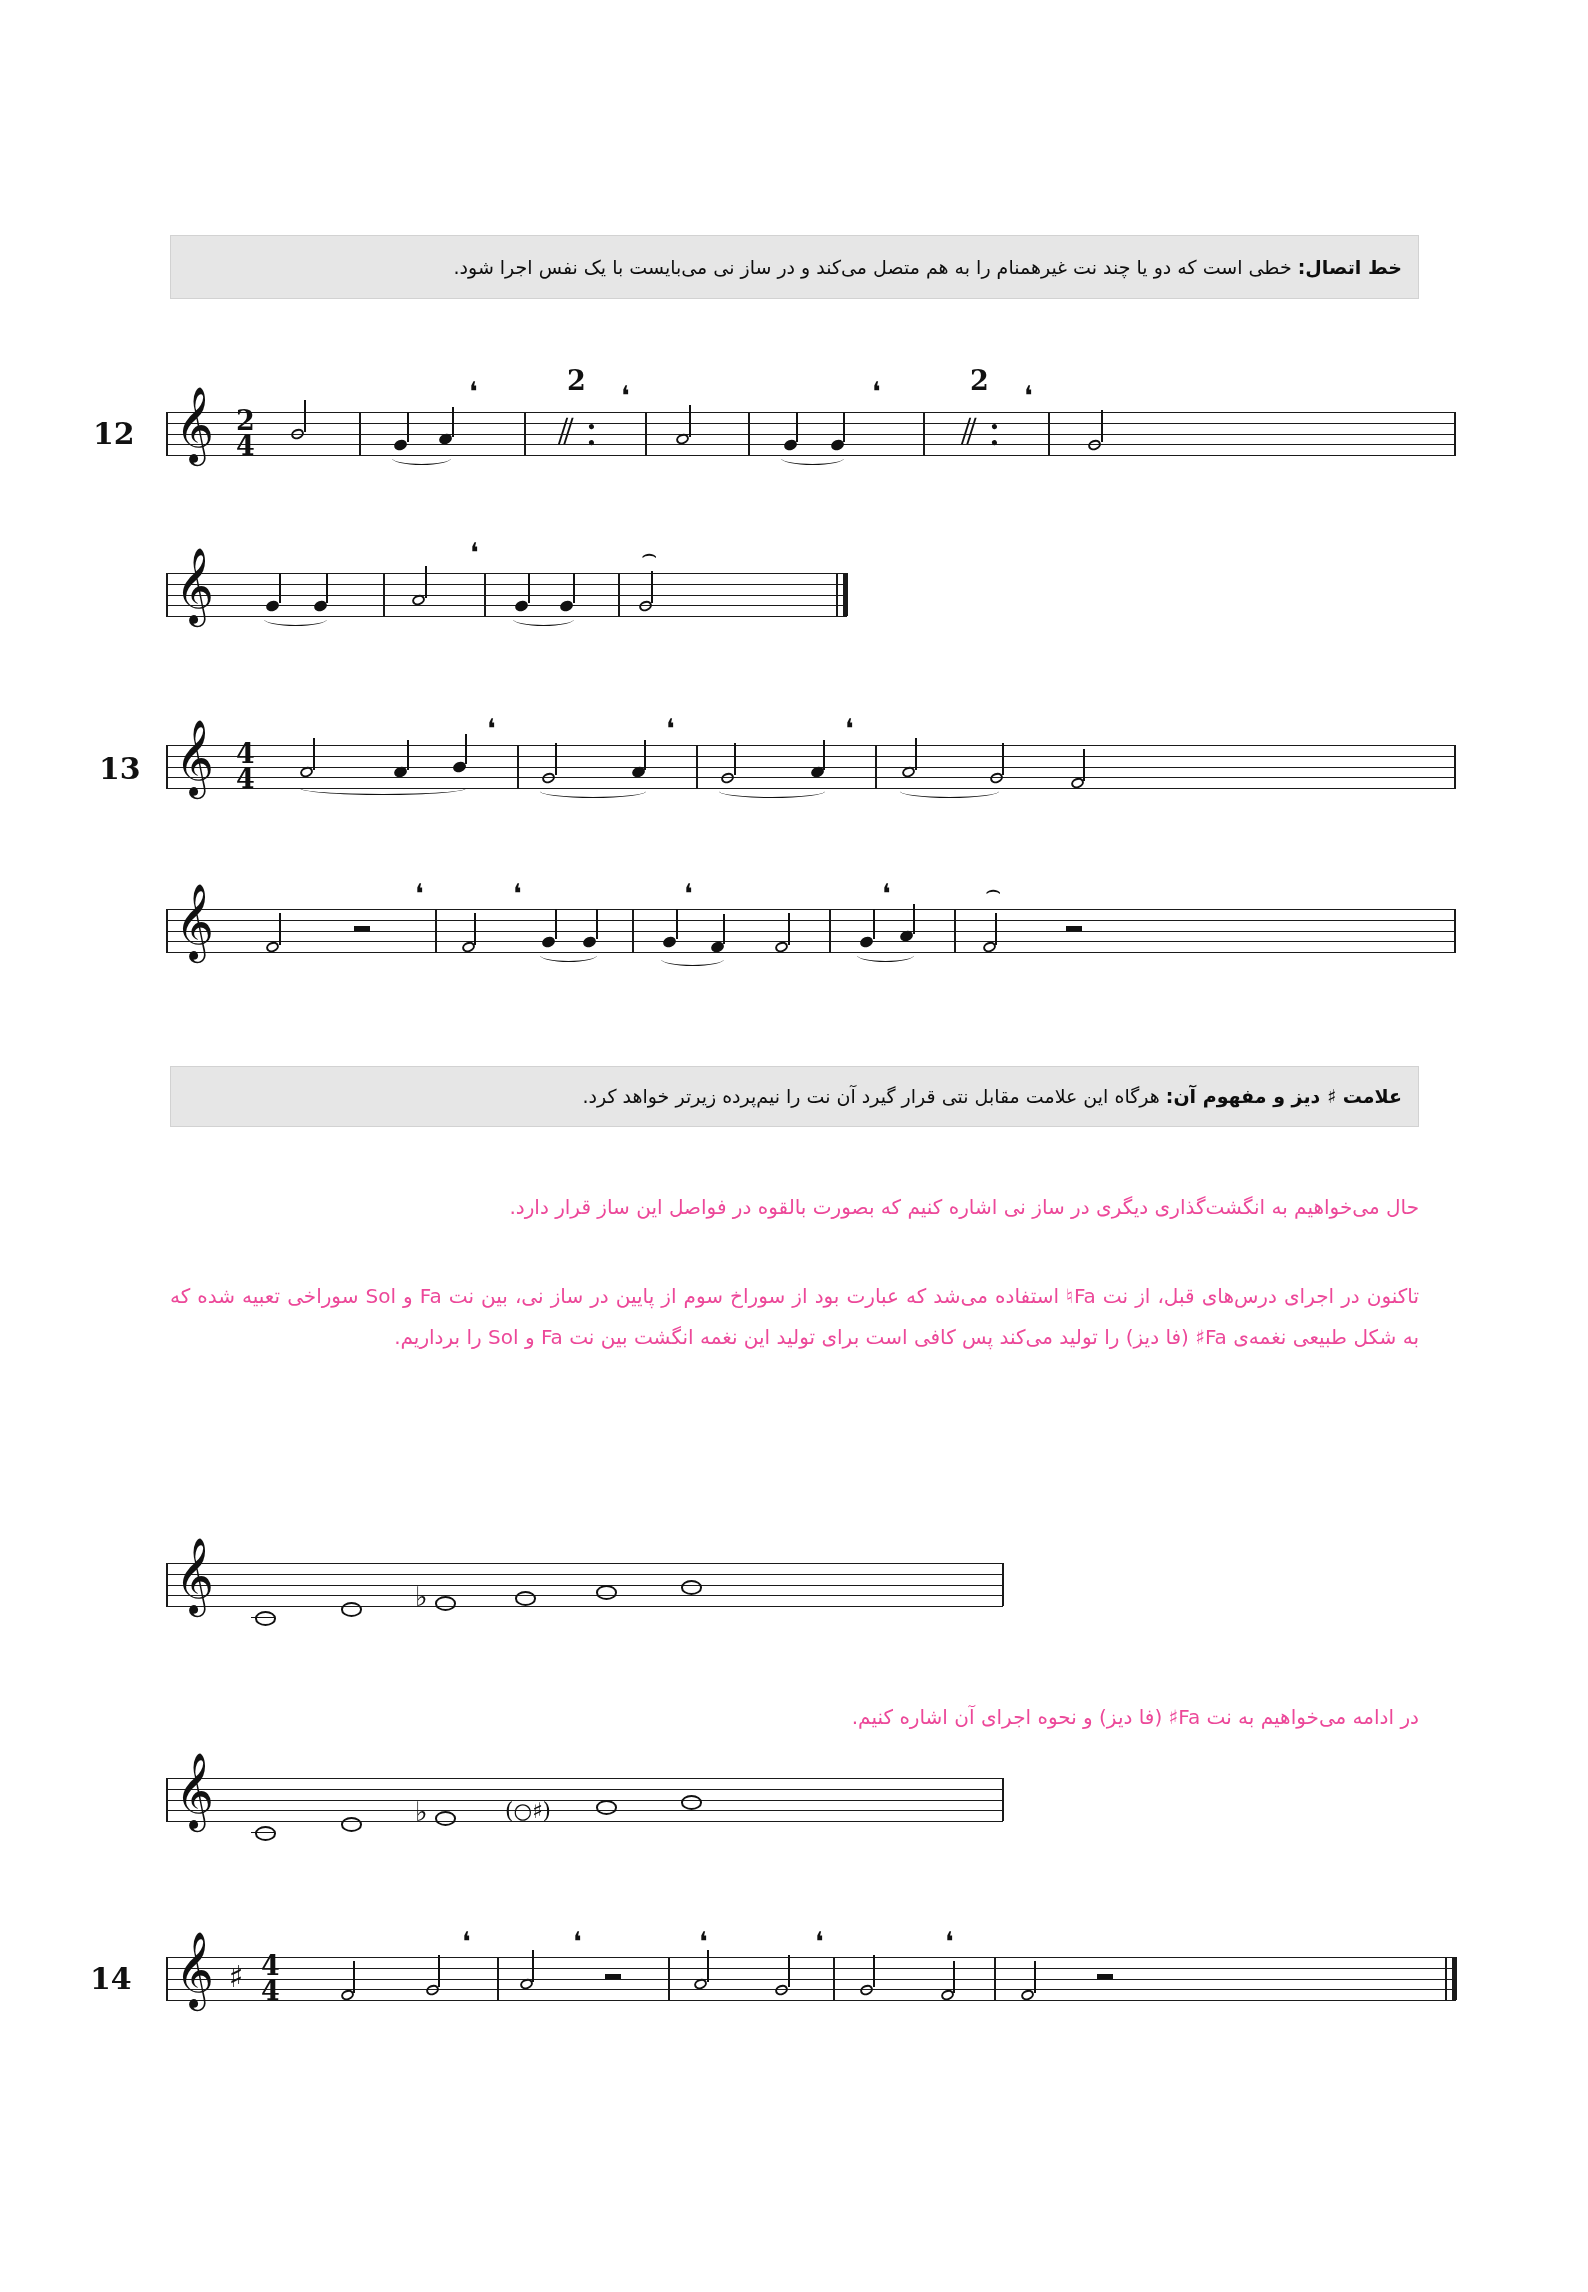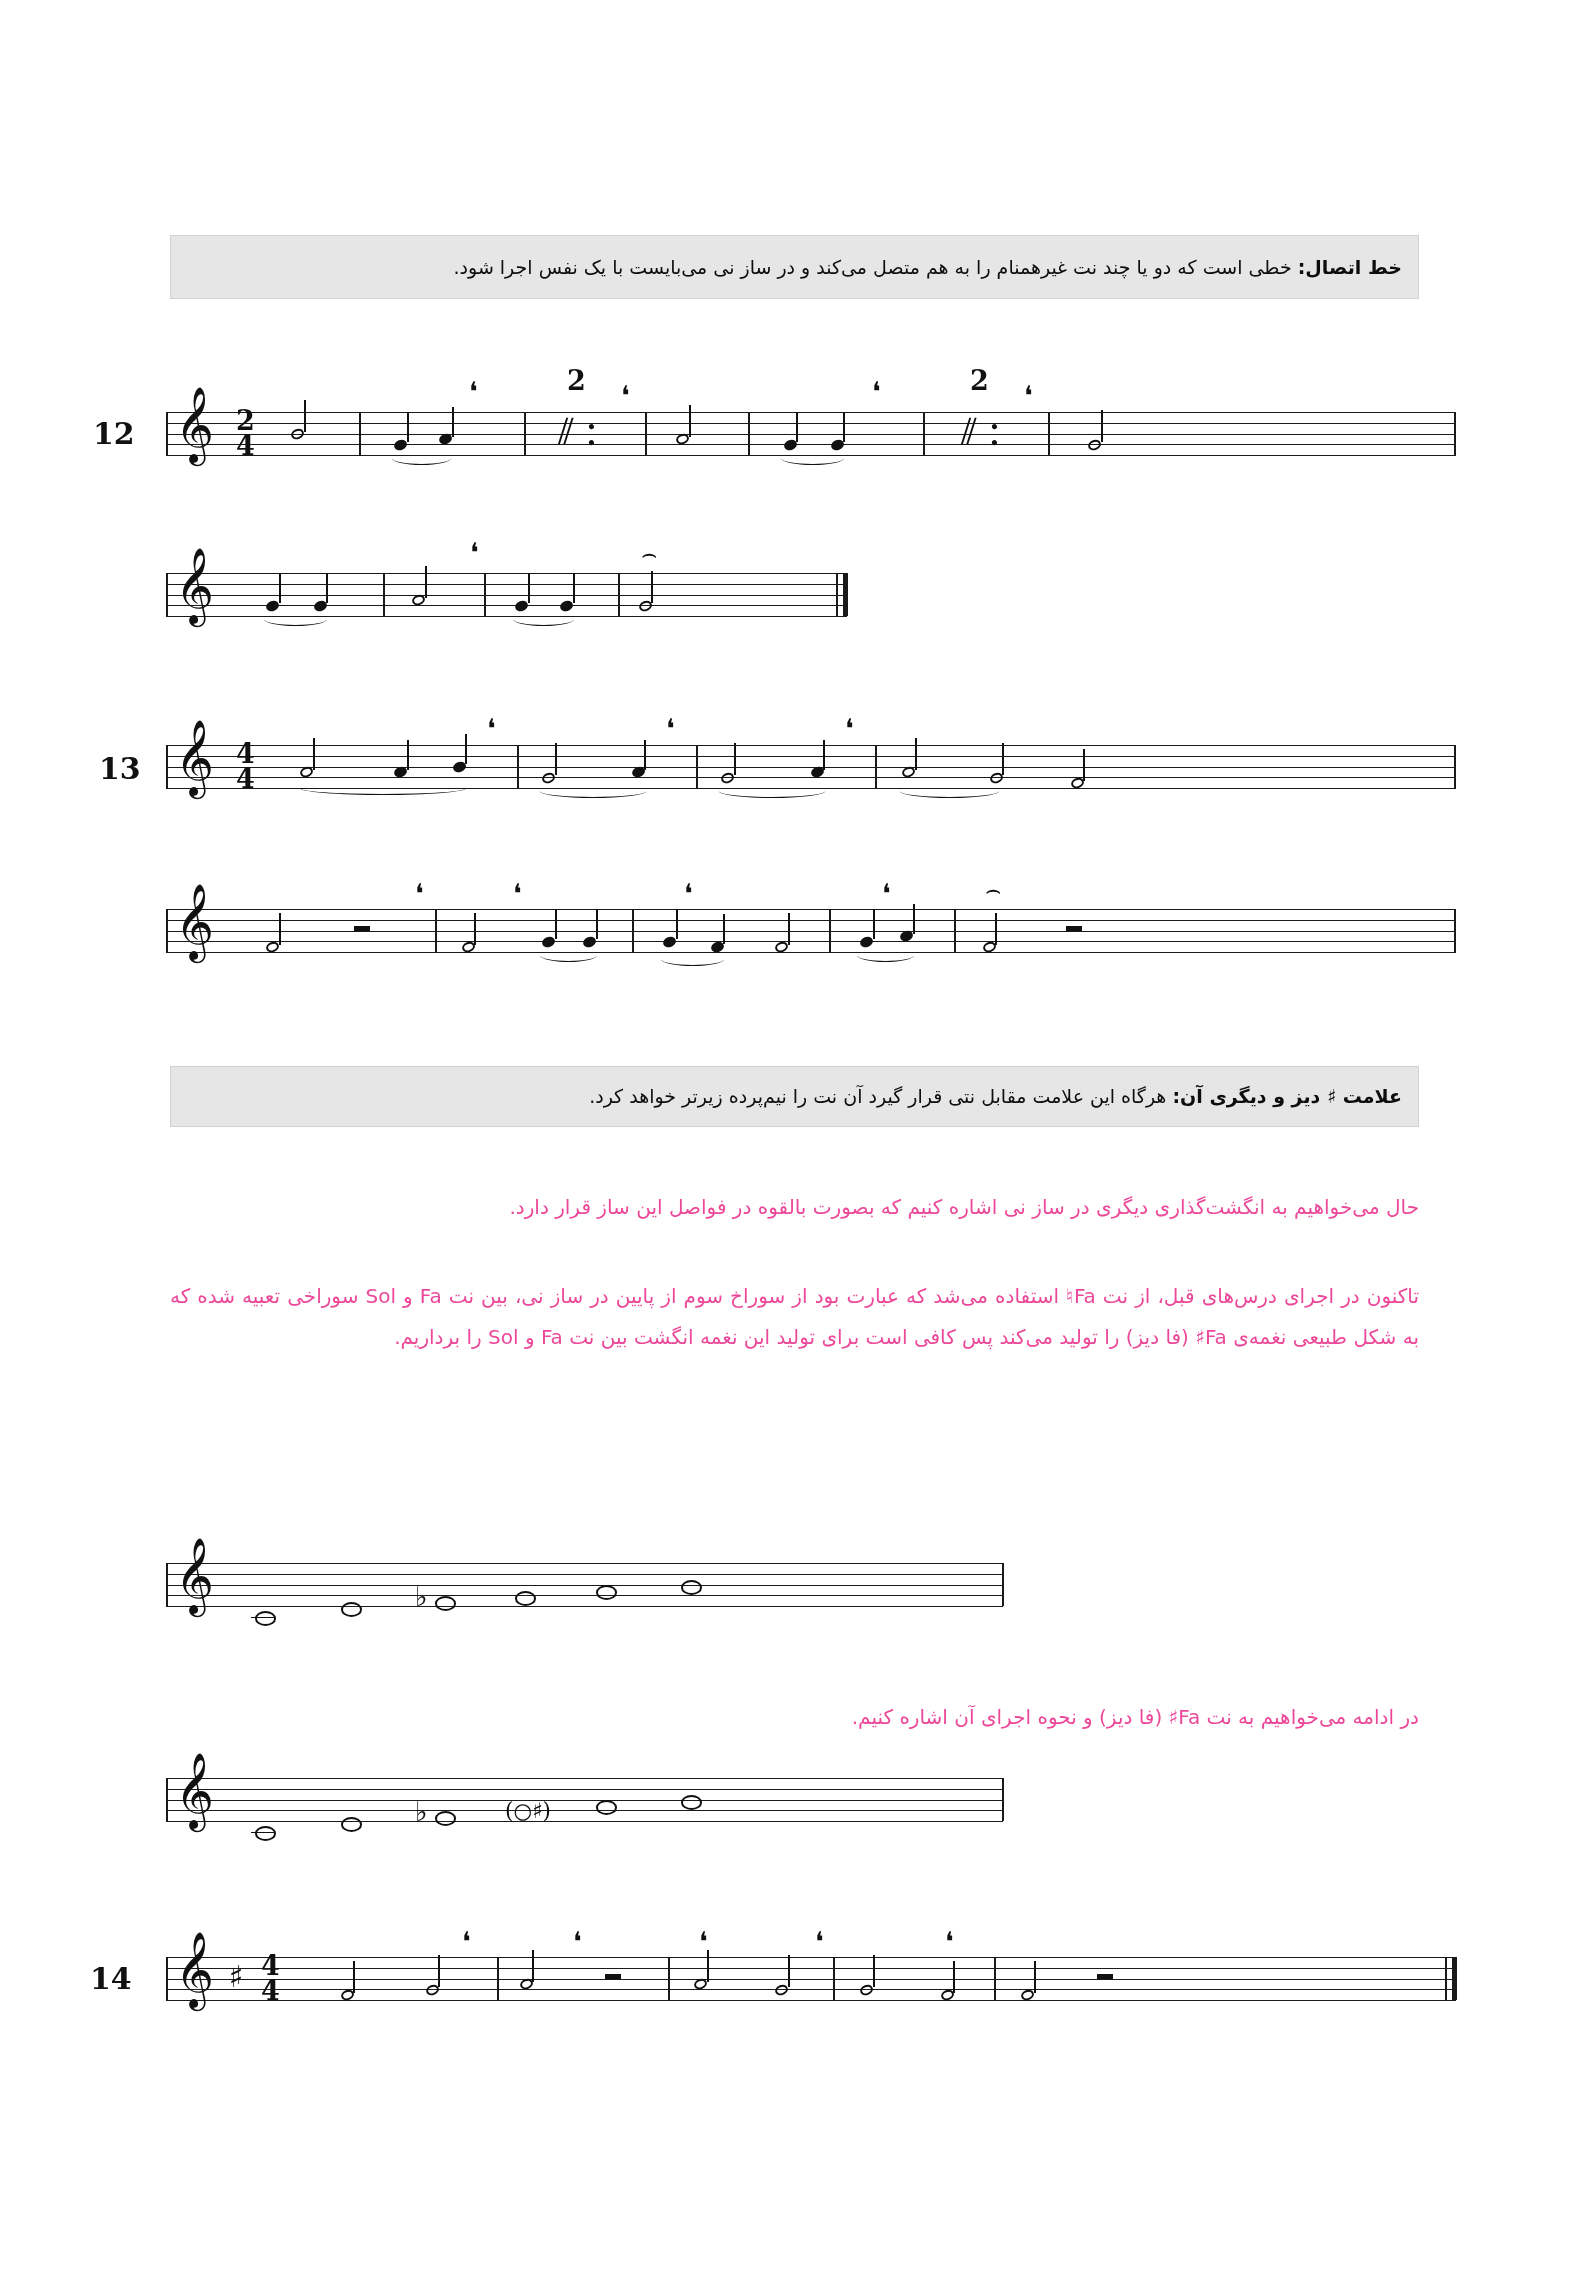--- a/index.html
+++ b/index.html
@@ -420,21 +420,21 @@
 
     <div class="fermata" style="left:819px; top:-32px;">⌢</div>
     <div class="note hollow" style="left:817px; top:33px;"></div>
       <div class="stem" style="left:829px; top:3.6px; height:32px;"></div>
     <div class="rest-h" style="left:900px; top:17px;"></div>
     <div class="barline" style="left:1288px;"></div>
   </div>
 
   <div class="callout" style="left:170px; top:1066px; width:1249px; height:61px;">
     <span>
-      <b>علامت ♯ دیز و دیگری آن:</b><span> هرگاه این علامت مقابل نتی قرار گیرد آن نت را نیم‌پرده زیرتر خواهد کرد.</span>
+      <b>علامت ♯ دیز و مفهوم آن:</b><span> هرگاه این علامت مقابل نتی قرار گیرد آن نت را نیم‌پرده زیرتر خواهد کرد.</span>
     </span>
   </div>
 
   <div class="para" style="left:170px; top:1187px; width:1249px;">حال می‌خواهیم به انگشت‌گذاری دیگری در ساز نی اشاره کنیم که بصورت بالقوه در فواصل این ساز قرار دارد.</div>
 
   <div class="para" style="left:170px; top:1276px; width:1249px;">تاکنون در اجرای درس‌های قبل، از نت Fa♮ استفاده می‌شد که عبارت بود از سوراخ سوم از پایین در ساز نی، بین نت Fa و Sol سوراخی تعبیه شده که به شکل طبیعی نغمه‌ی Fa♯ (فا دیز) را تولید می‌کند پس کافی است برای تولید این نغمه انگشت بین نت Fa و Sol را برداریم.</div>
 
 
   <div class="system" style="left:166px; top:1563px; width:837px; height:54px;">
     <div class="staff">

